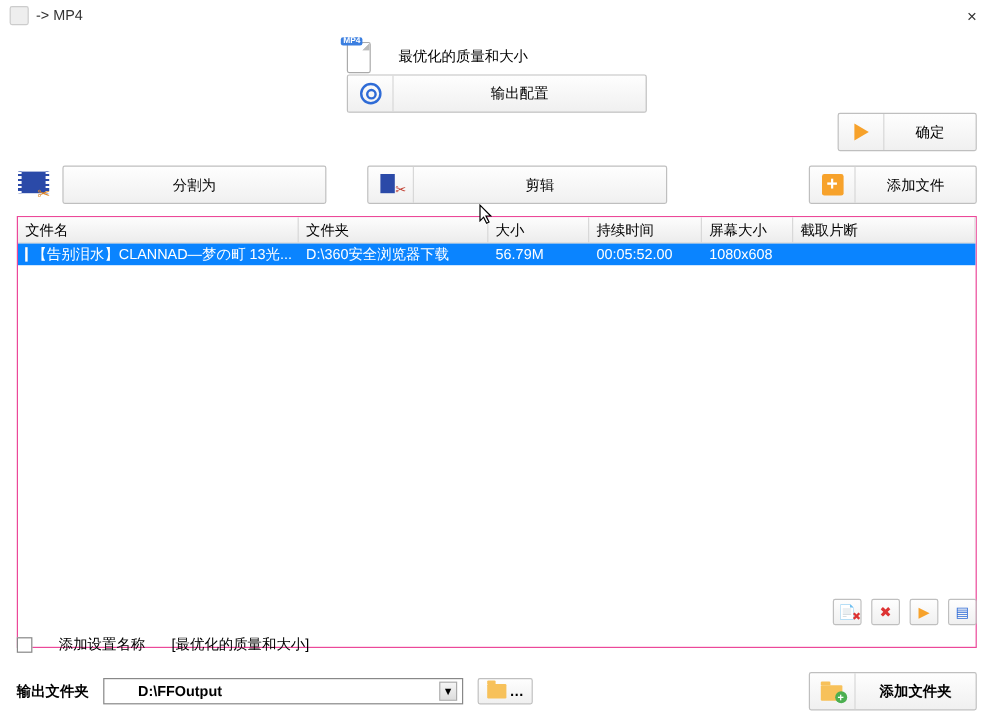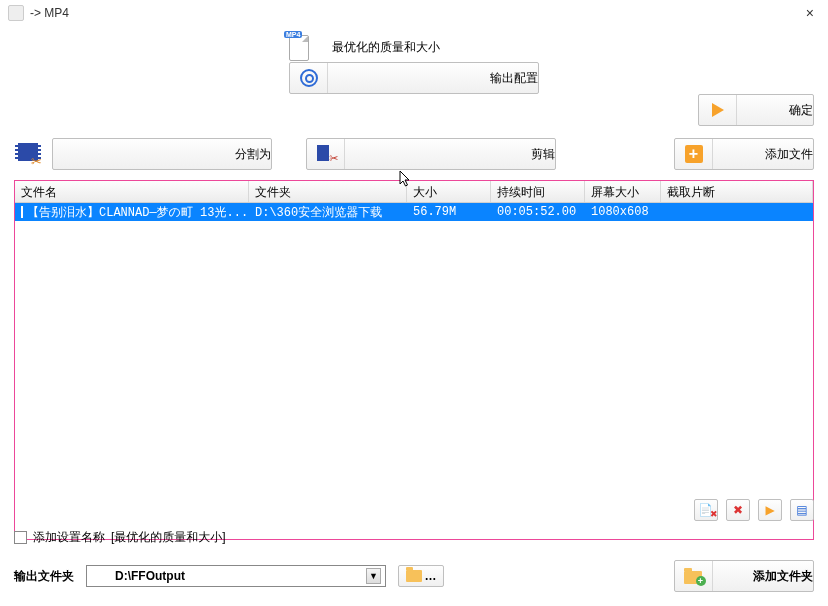--- a/index.html
+++ b/index.html
@@ -12,21 +12,21 @@
 .toolbar-row { display: flex; align-items: center; padding: 6px 14px; gap: 0; flex-direction: column; }
 .quality-group { display: flex; align-items: center; width: 260px; }
 .mp4-icon { width: 30px; height: 30px; position: relative; margin-right: 18px; }
 .mp4-icon .page { width: 20px; height: 26px; background: #fff; border: 1px solid #aaa; border-radius: 2px; position: absolute; top: 3px; left: 5px; }
 .mp4-icon .page::after { content: ""; position: absolute; top: 0; right: 0; width: 6px; height: 6px; background: linear-gradient(135deg,#fff 48%,#bbb 52%); }
 .mp4-icon .badge { position: absolute; top: -1px; left: 0; background: #3a7ee0; color: #fff; font-size: 7px; font-weight: bold; padding: 0 2px; border-radius: 2px; }
 .quality-label { color: #000; }
 
 .btn { height: 32px; border: 1px solid #bfbfbf; background: linear-gradient(#fefefe,#f0f0f0); display: flex; align-items: center; cursor: pointer; border-radius: 2px; }
 .btn .bicon { width: 38px; display: flex; align-items: center; justify-content: center; border-right: 1px solid #d8d8d8; height: 100%; }
-.btn .blabel { flex: 1; text-align: right; color: #000; }
+.btn .blabel { flex: 1; text-align: center; color: #000; }
 .btn-output { width: 250px; }
 .btn-ok { width: 116px; margin-left: auto; }
 .btn-cut { width: 250px; margin-left: 260px; }
 .btn-add { width: 140px; margin-left: auto; }
 .btn-split { width: 220px; margin-left: 40px; }
 
 .row2 { padding: 6px 14px 10px 14px; display: flex; align-items: center; }
 .split-icon { width: 30px; height: 30px; margin-right: 4px; position: relative; }
 .split-film { width: 24px; height: 18px; background: #2b4aa8; position: absolute; top: 4px; left: 2px; }
 .split-film::before { content:""; position:absolute; left:-1px; top:0; width:3px; height:18px; background: repeating-linear-gradient(#fff,#fff 2px,#2b4aa8 2px,#2b4aa8 4px);}
@@ -40,30 +40,30 @@
 .swirl { width:18px; height:18px; border:2px solid #2e6bd6; border-radius:50%; position:relative; }
 .swirl::after { content:""; position:absolute; width:5px; height:5px; border:2px solid #2e6bd6; border-radius:50%; top:3px; left:3px; }
 
 .plus-ic { width:18px; height:18px; background:#f7a22b; border-radius:2px; display:flex; align-items:center; justify-content:center; color:#fff; font-weight:bold; font-size:16px; }
 .arrow-ic { width:0; height:0; border-top:7px solid transparent; border-bottom:7px solid transparent; border-left:12px solid #f7a22b; }
 
 .table-wrap { margin: 0 14px; border: 1px solid #ec4899; height: 360px; overflow: hidden; }
 .thead { display:flex; height:22px; background: linear-gradient(#fdfdfd,#ececec); border-bottom:1px solid #d0d0d0; }
 .th { border-right:1px solid #d8d8d8; padding:3px 6px; color:#000; font-size:12px; }
 .c1{width:234px} .c2{width:158px} .c3{width:84px} .c4{width:94px} .c5{width:76px} .c6{flex:1}
-.trow { display:flex; height:18px; align-items:center; background:#0a84ff; color:#fff;font-family:Liberation Mono, monospace; }
+.trow { display:flex; height:18px; align-items:center; background:#0a84ff; color:#fff; }
 .td { padding: 1px 6px; overflow:hidden; white-space:nowrap; text-overflow:ellipsis; font-size:12px; }
 .row-icon { width:12px; height:12px; background:#4a7fc9; border:1px solid #fff; margin-right:4px; display:inline-block; vertical-align:middle; }
 .c1 .td-inner{display:flex;align-items:center;}
 .cursor { position:absolute; left:399px; top:170px; pointer-events:none; font-size:13px; color:#000; }
 
 .bottom { position:absolute; left:0; right:0; bottom:0; padding: 8px 14px 14px 14px; }
 .tool-icons { display:flex; gap:8px; justify-content:flex-end; margin-bottom:8px; }
 .tico { width:24px; height:22px; border:1px solid #bfbfbf; background:linear-gradient(#fefefe,#f0f0f0); display:flex; align-items:center; justify-content:center; cursor:pointer; border-radius:2px; font-size:12px; }
-.checkbox-row { display:flex; align-items:center; gap:6px; margin-bottom:14px; color:#000; }
+.checkbox-row { display:flex; align-items:center; gap:22px; margin-bottom:14px; color:#000; }
 .chk { width:13px; height:13px; border:1px solid #888; background:#fff; }
 .output-row { display:flex; align-items:center; gap:12px;font-weight:bold; }
 .out-label { width:60px; }
 .combo { width:300px; height:22px; border:1px solid #888; background:#fff; display:flex; align-items:center; padding:0 4px; cursor:pointer; }
 .combo .ctext { flex:1; font-size:12px;margin-left:24px; }
 .combo .carrow { width:15px; height:16px; background:linear-gradient(#f5f5f5,#ddd); border:1px solid #aaa; display:flex; align-items:center; justify-content:center; font-size:9px; }
 .browse { width:46px; height:22px; border:1px solid #bfbfbf; background:linear-gradient(#fefefe,#f0f0f0); display:flex; align-items:center; justify-content:center; cursor:pointer; border-radius:2px; }
 .folder-ic { width:16px; height:12px; background:#f7c15a; border-radius:1px; position:relative; }
 .folder-ic::before{content:"";position:absolute;top:-3px;left:0;width:7px;height:3px;background:#f7c15a;border-radius:1px 1px 0 0;}
 .btn-addfolder { width:140px; margin-left:auto; }

